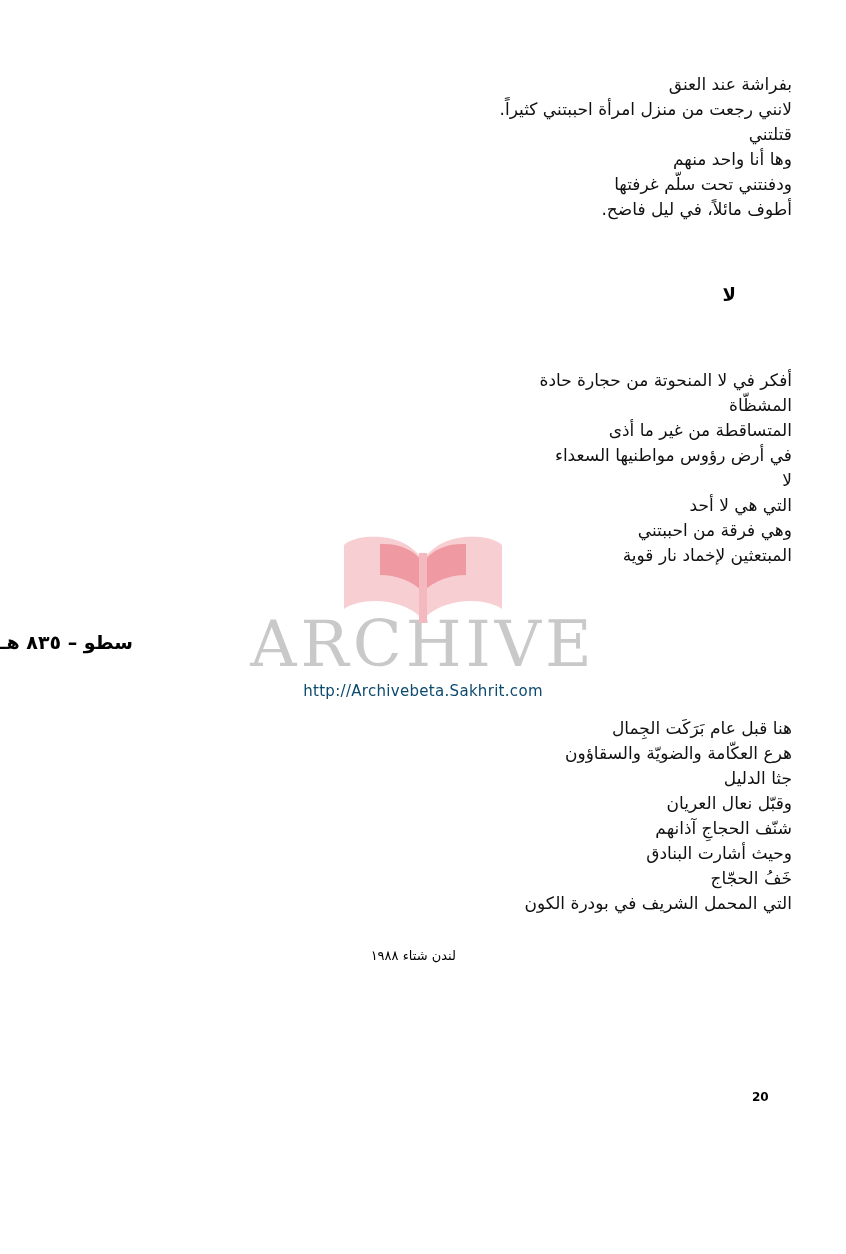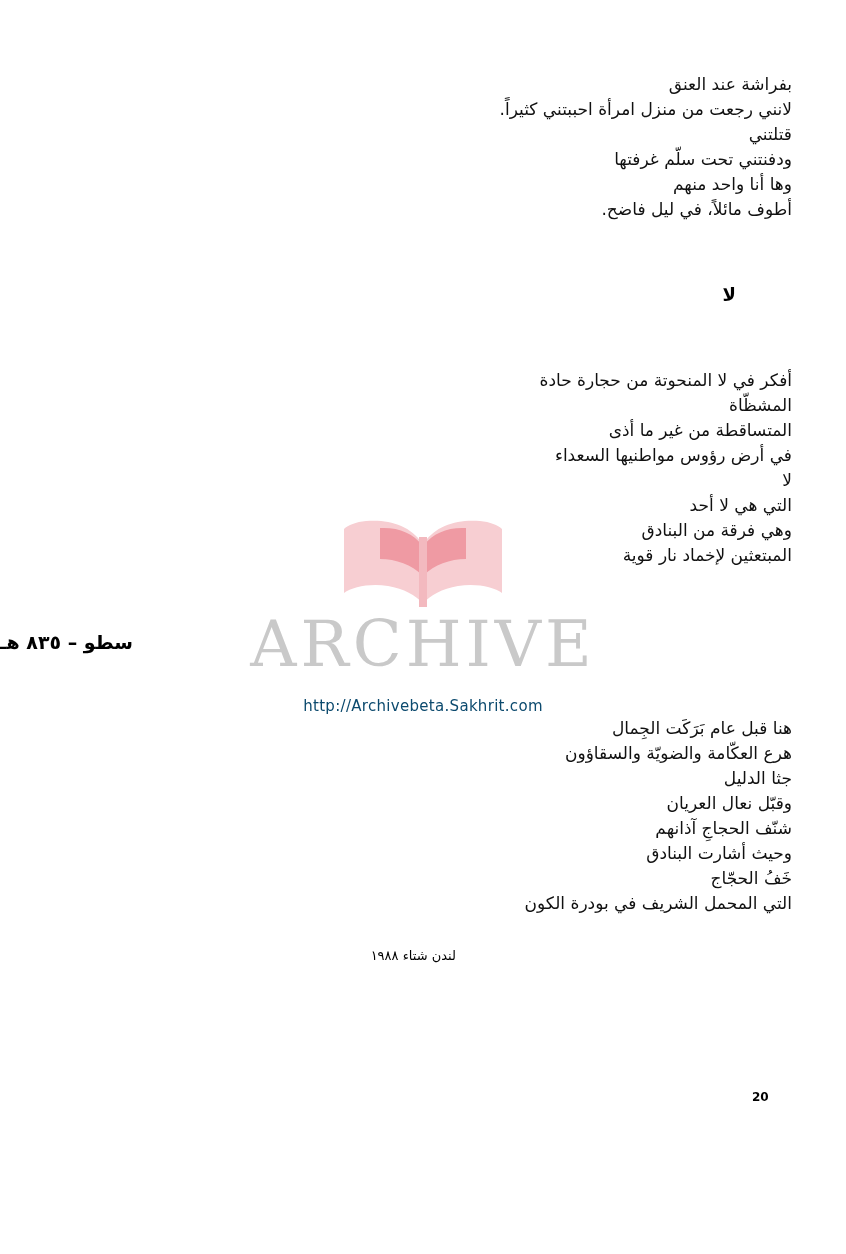--- a/index.html
+++ b/index.html
@@ -26,21 +26,21 @@
   
   .watermark {
     position: absolute;
     left: 0;
     right: 0;
     top: 515px;
     height: 200px;
     display: flex;
     flex-direction: column;
     align-items: center;
-    justify-content: space-between;
+    justify-content: center;
     pointer-events: none;
     z-index: 0;
   }
   .wm-book {
     position: relative;
     width: 210px;
     height: 95px;
     margin-bottom: -8px;
   }
   .wm-book svg { display:block; width:210px; height:95px; }
@@ -148,41 +148,41 @@
     <div class="wm-title">ARCHIVE</div>
     <div class="wm-url">http://Archivebeta.Sakhrit.com</div>
   </div>
 
   <div class="content">
 
     <div class="block">
       <div class="line">بفراشة عند العنق</div>
       <div class="line">لانني رجعت من منزل امرأة احببتني كثيراً.</div>
       <div class="line">قتلتني</div>
+      <div class="line">وها أنا واحد منهم</div>
       <div class="line">ودفنتني تحت سلّم غرفتها</div>
-      <div class="line">وها أنا واحد منهم</div>
       <div class="line">أطوف مائلاً، في ليل فاضح.</div>
     </div>
 
     <div class="big-gap"></div>
     <div class="stanza-gap"></div>
 
     <div class="heading">لا</div>
 
     <div class="big-gap"></div>
     <div class="stanza-gap"></div>
 
     <div class="block">
       <div class="line">أفكر في لا المنحوتة من حجارة حادة</div>
       <div class="line">المشظّاة</div>
       <div class="line">المتساقطة من غير ما أذى</div>
       <div class="line">في أرض رؤوس مواطنيها السعداء</div>
       <div class="line">لا</div>
       <div class="line">التي هي لا أحد</div>
-      <div class="line">وهي فرقة من البنادق</div>
+      <div class="line">وهي فرقة من احببتني</div>
       <div class="line">المبتعثين لإخماد نار قوية</div>
     </div>
 
     <div class="big-gap"></div>
     <div class="stanza-gap"></div>
 
     <div class="section-title">سطو – ٨٣٥ هـ</div>
 
     <div class="big-gap"></div>
     <div class="stanza-gap"></div>

